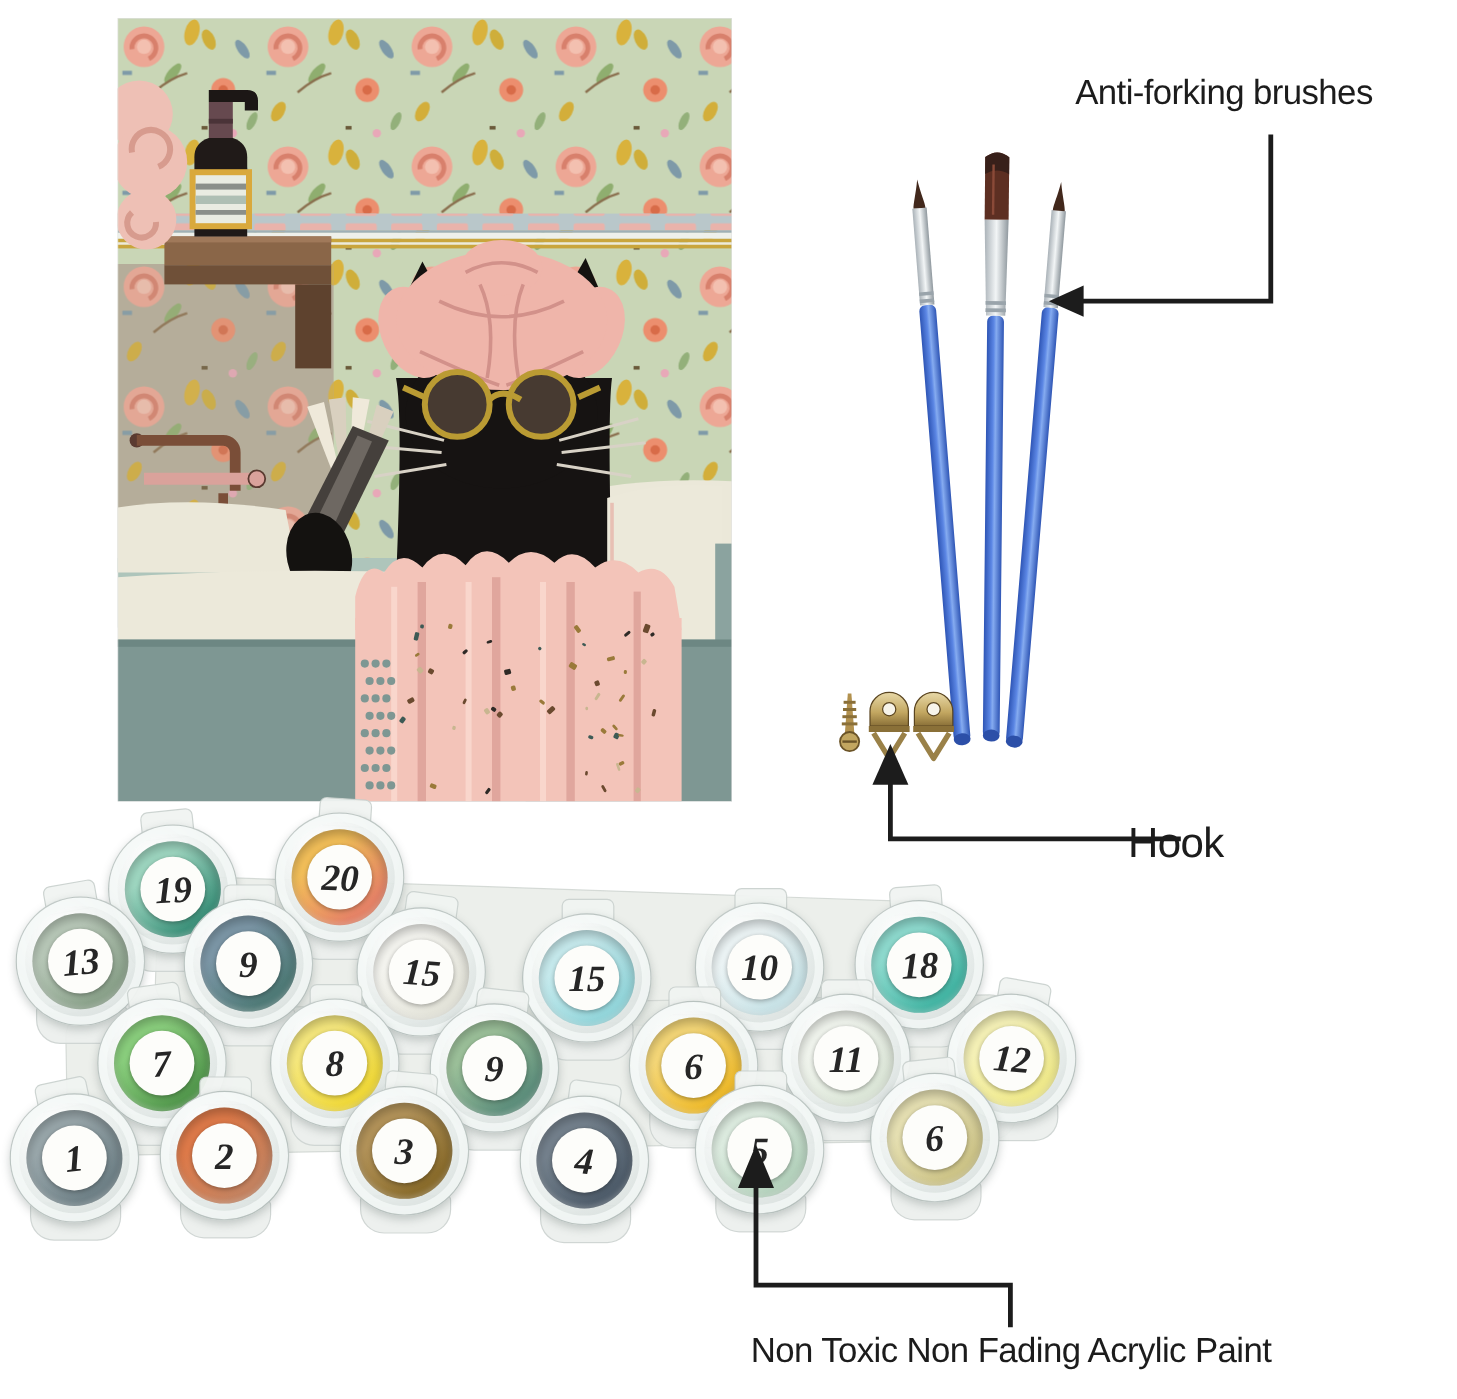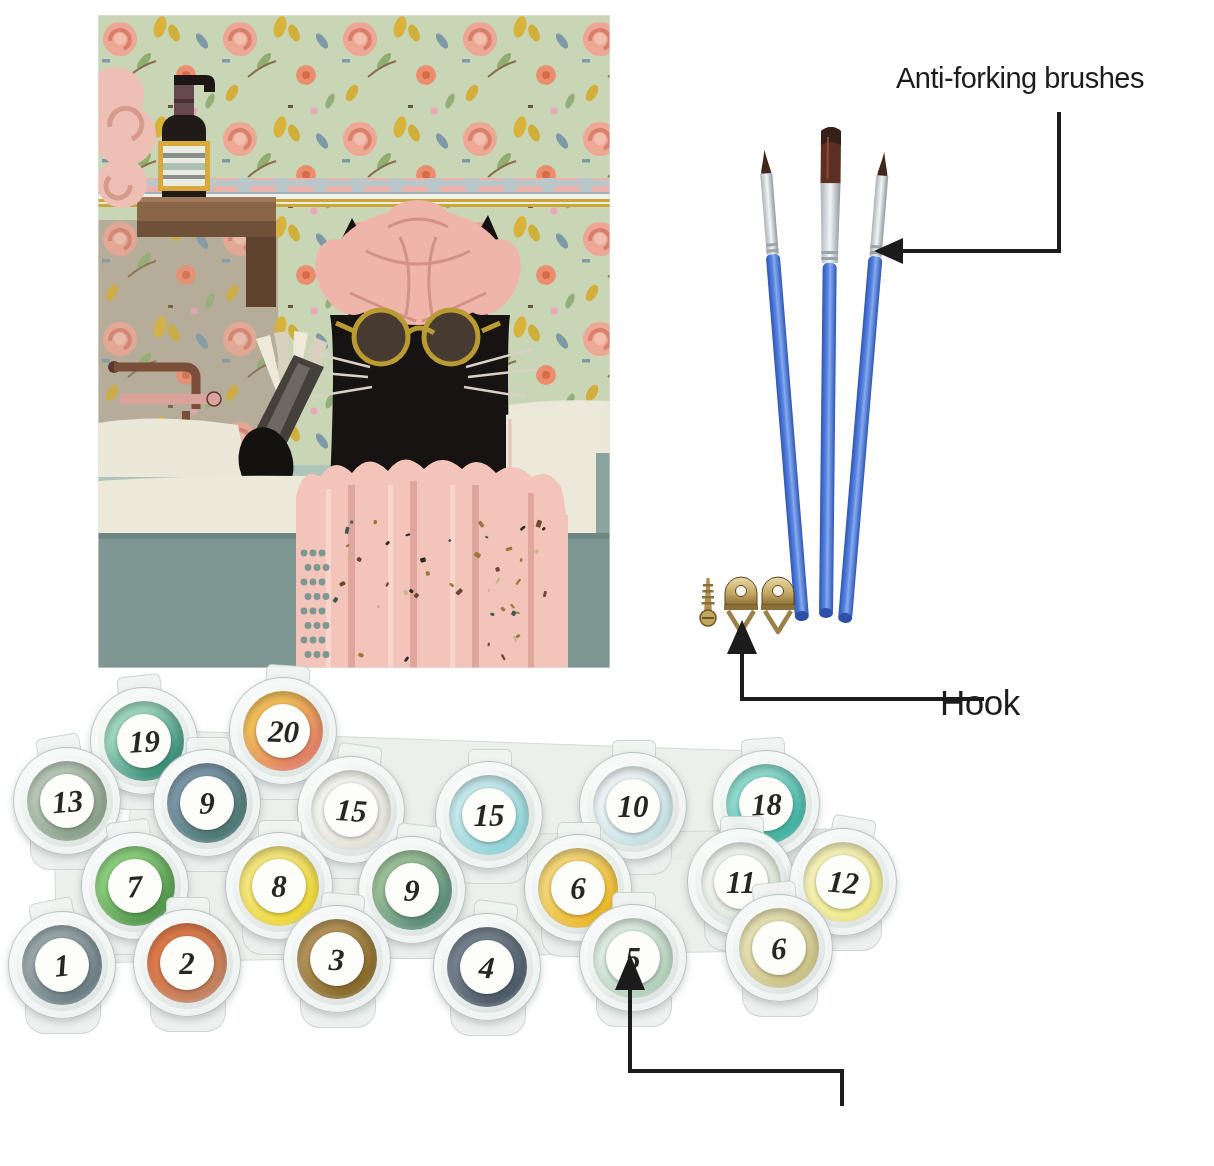--- a/index.html
+++ b/index.html
@@ -475,21 +475,21 @@
         <div class="pot-tabwrap" style="transform:rotate(0deg)">
           <div class="pot-tab"></div>
         </div>
         <div class="pot-flange"></div>
         <div class="pot-body"></div>
         <div class="pot-paint" style="background:linear-gradient(140deg,#f6d878 30%,#eebb2e 78%)"></div>
         <div class="pot-label">
           <span class="pot-num" style="transform:rotate(0deg)">6</span>
         </div>
       </div>
-      <div class="pot" style="left: 687px; top: 828px;">
+      <div class="pot" style="left: 651px; top: 828px;">
         <div class="pot-tabwrap" style="transform:rotate(0deg)">
           <div class="pot-tab"></div>
         </div>
         <div class="pot-flange"></div>
         <div class="pot-body"></div>
         <div class="pot-paint" style="background:linear-gradient(140deg,#f2f6ef 30%,#dce6d8 78%)"></div>
         <div class="pot-label">
           <span class="pot-num" style="transform:rotate(0deg)">11</span>
         </div>
       </div>
@@ -580,14 +580,15 @@
     </g>
     <g fill="#1c1c1c">
       <polygon points="874,251 903,238 903,264"></polygon>
       <polygon points="742,620 727,654 757,654"></polygon>
       <polygon points="630,954 615,990 645,990"></polygon>
     </g>
   </svg>
 
   <div class="abs callout" style="left:896px;top:62px;" id="label-brushes">Anti-forking brushes</div>
   <div class="abs callout" style="left:940px;top:683px;" id="label-hook">Hook</div>
+  <div class="abs callout" style="left:570px;top:1110px;width:545px;text-align:center;" id="label-paint">Non Toxic Non Fading Acrylic Paint</div>
 
 </div>
 
 </body></html>

